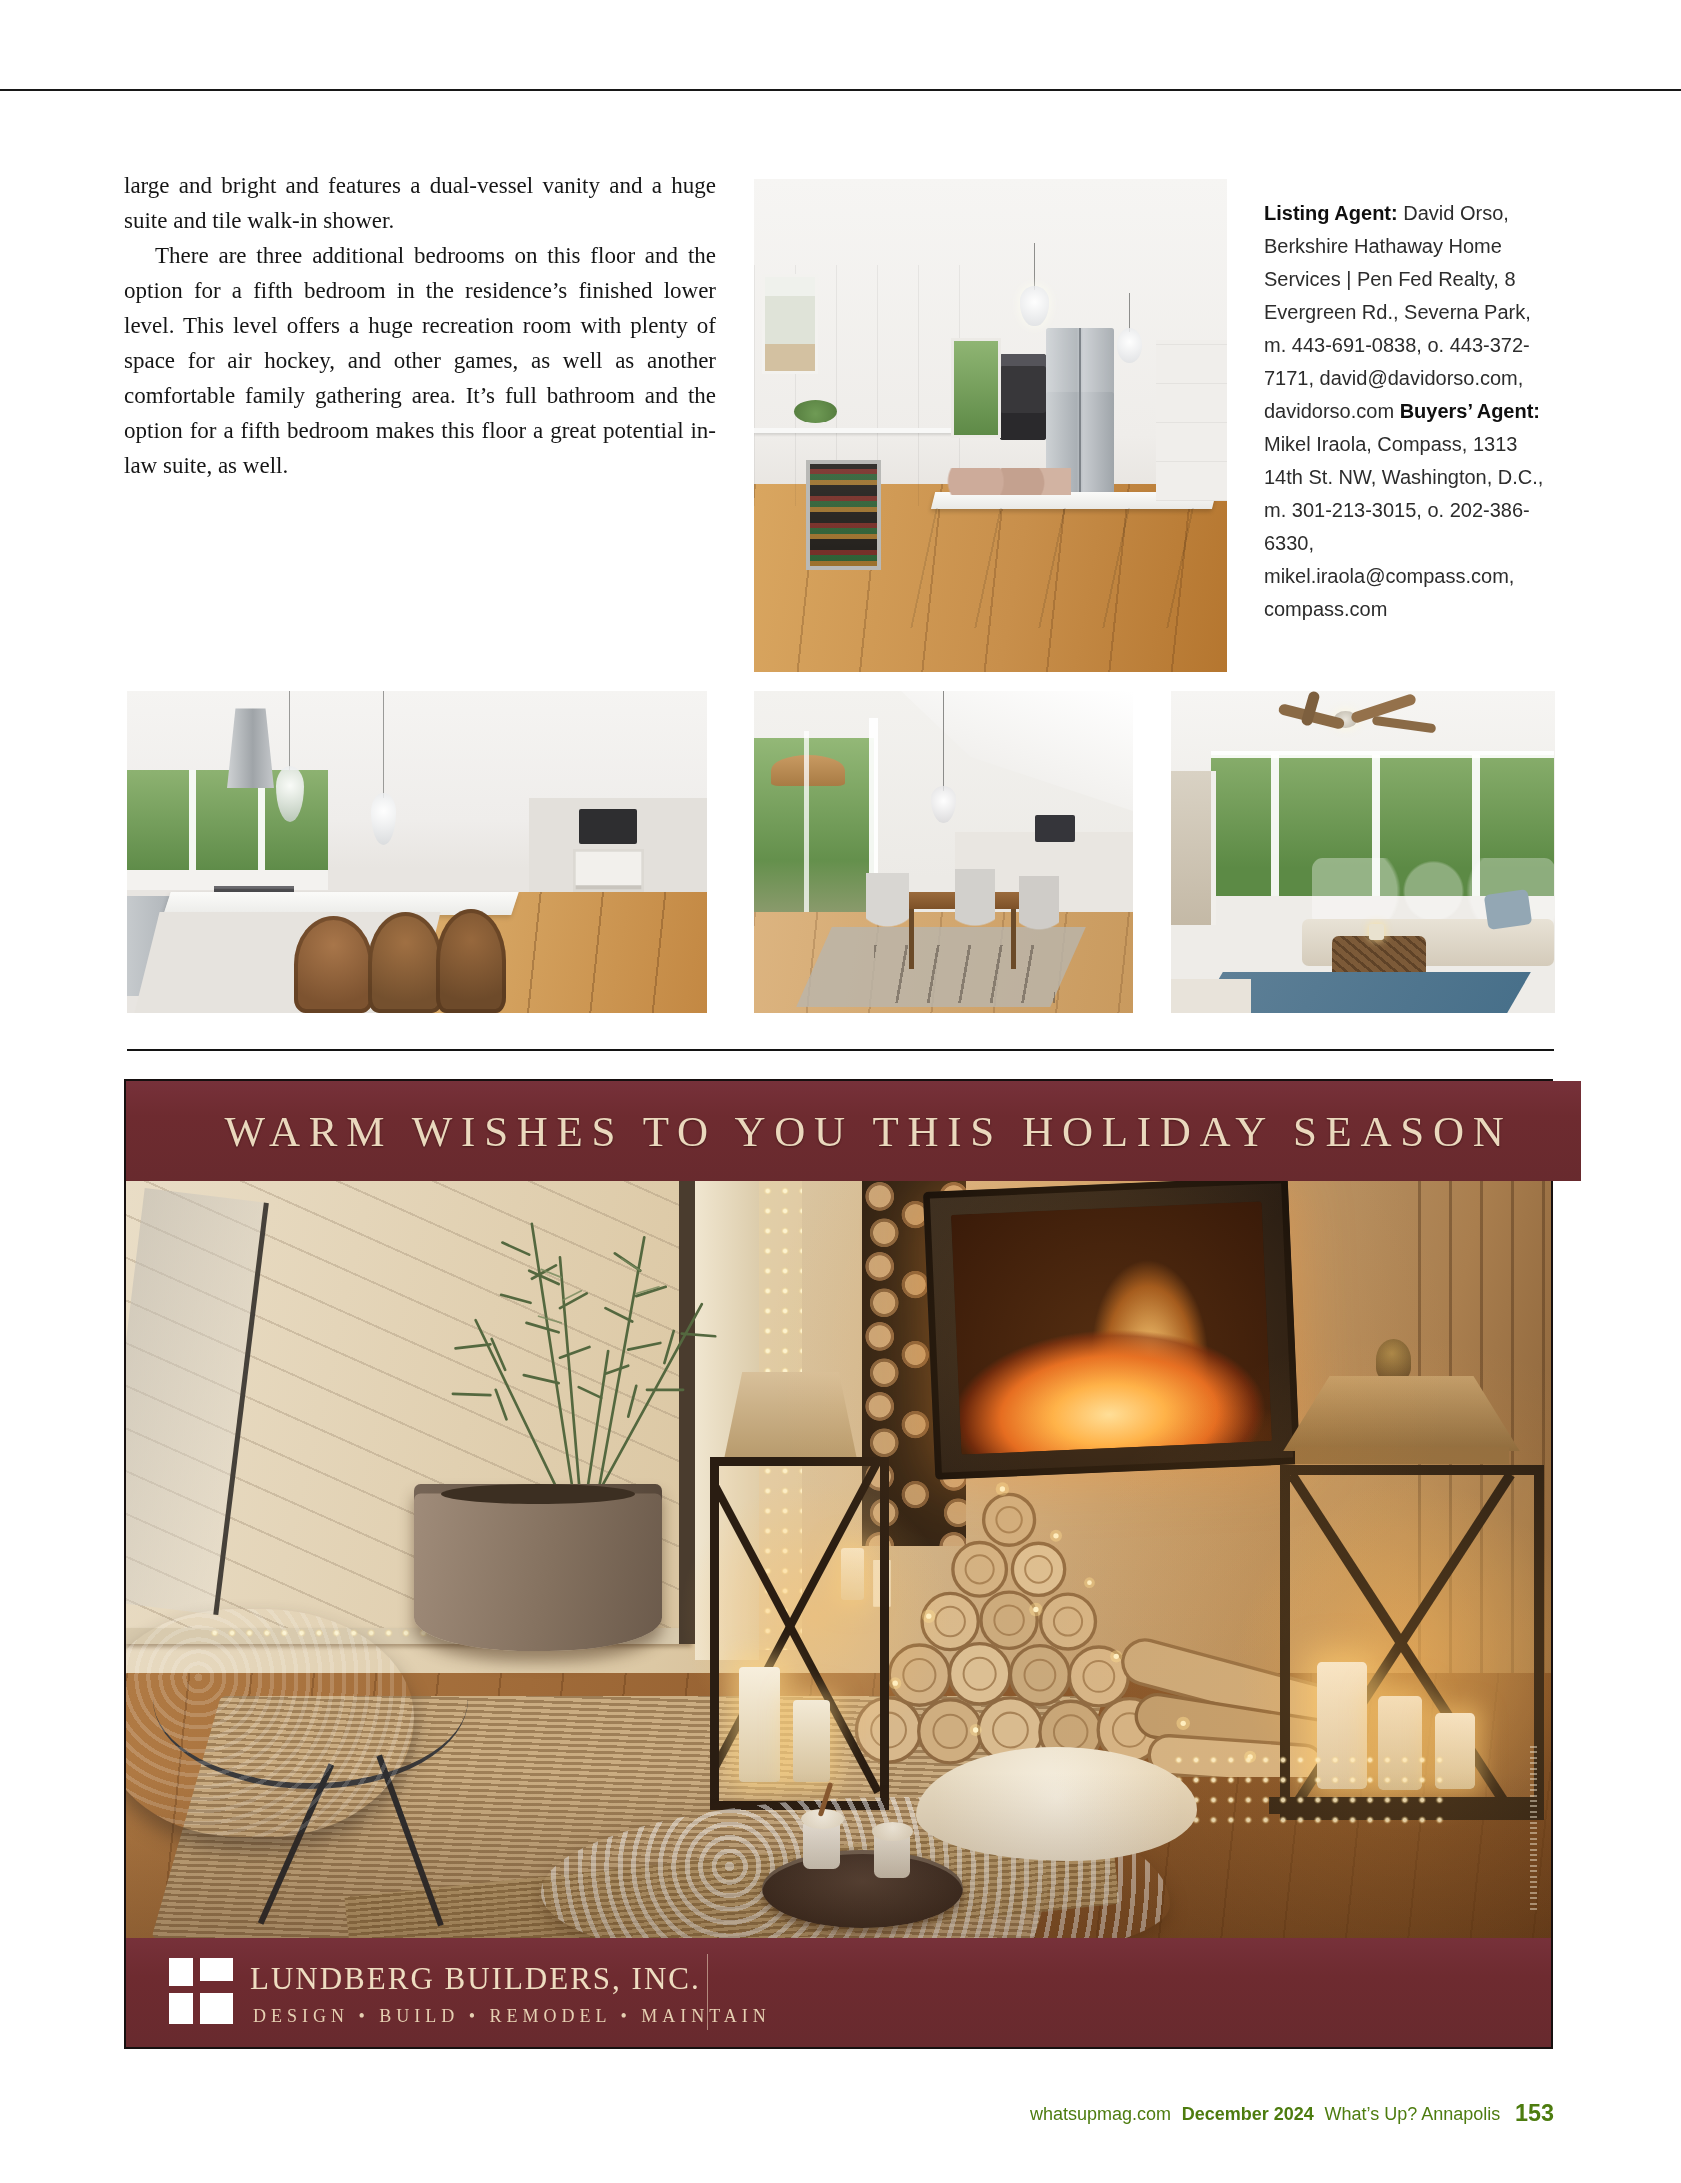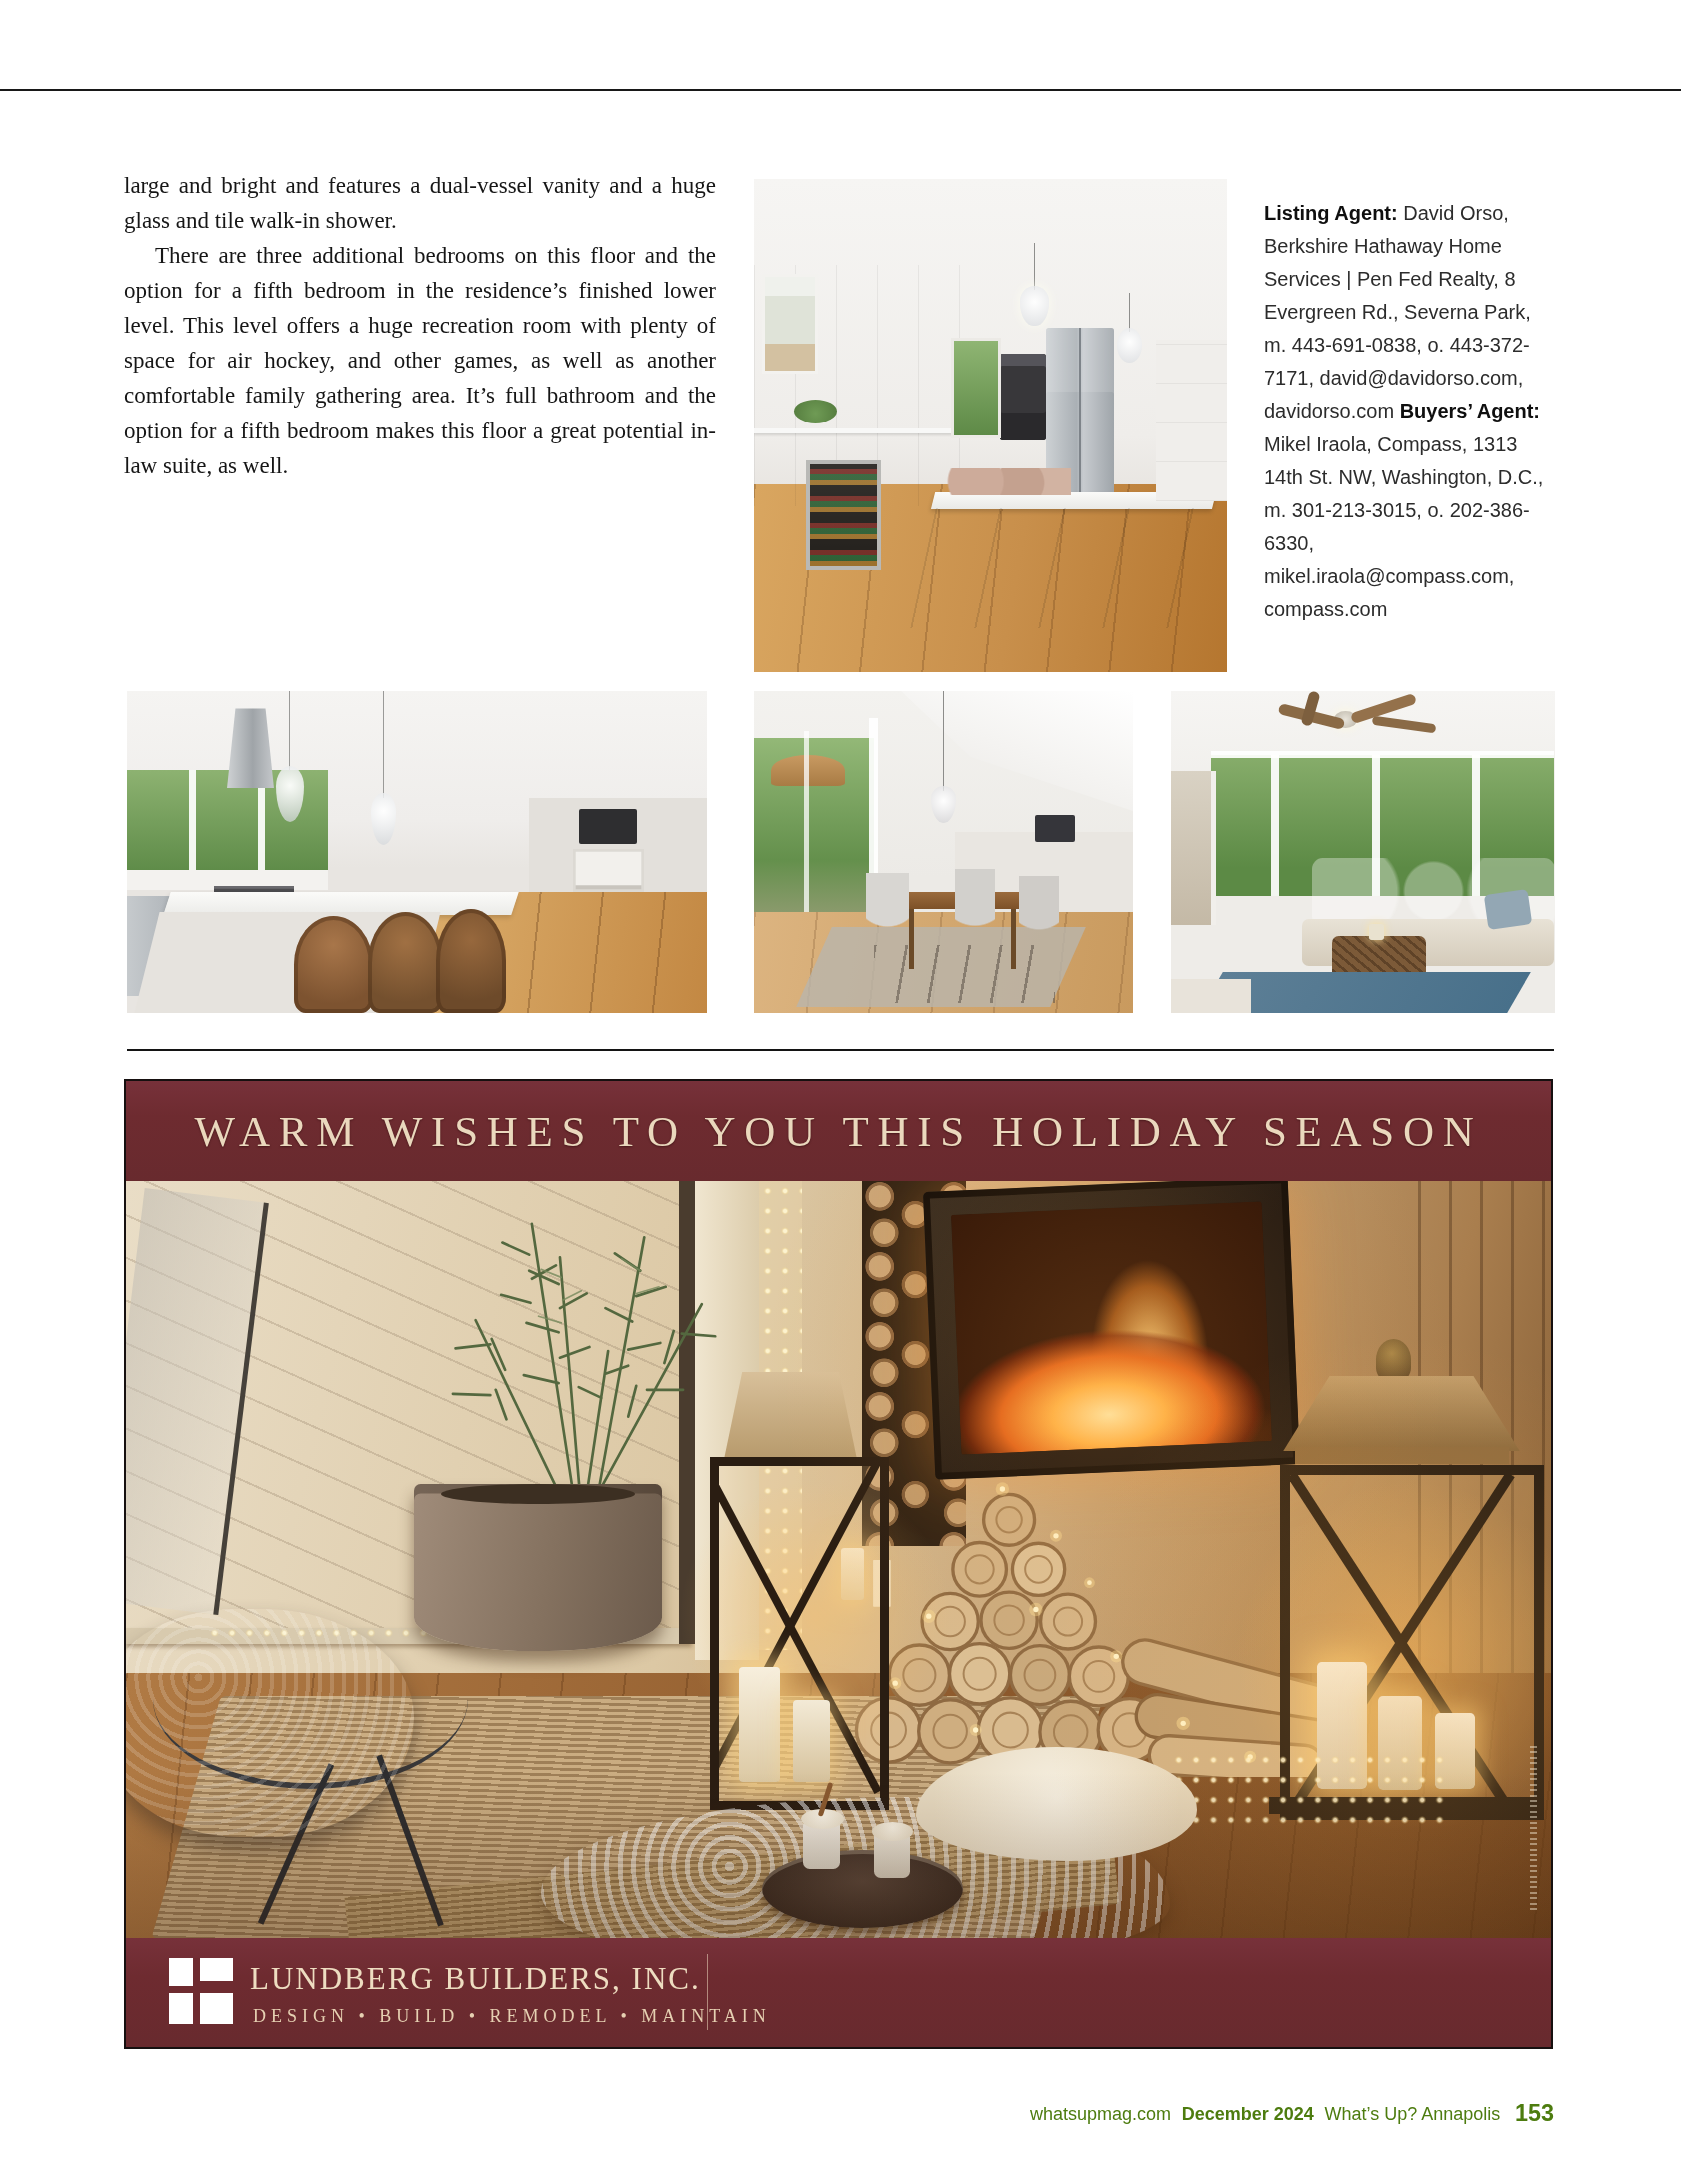--- a/index.html
+++ b/index.html
@@ -33,21 +33,21 @@
             background-size:17.4px 20px;}
 </style>
 </head>
 <body>
 
 <div id="page">
 
   <div class="a" style="left:0;top:89px;width:1681px;height:2px;background:#181818;"></div>
 
   <div id="article" class="a" style="left:124px;top:168px;width:592px;">
-    <p>large and bright and features a dual-vessel vanity and a huge glass and tile walk-in shower.</p>
+    <p>large and bright and features a dual-vessel vanity and a huge suite and tile walk-in shower.</p>
     <p class="ind">There are three additional bedrooms on this floor and the option for a fifth bedroom in the residence’s finished lower level. This level offers a huge recreation room with plenty of space for air hockey, and other games, as well as another comfortable family gathering area. It’s full bathroom and the option for a fifth bedroom makes this floor a great potential in-law suite, as well.</p>
   </div>
 
   <div class="a ph" style="left:754px;top:179px;width:473px;height:493px;background:linear-gradient(180deg,#f6f5f3 0%,#efedea 52%,#e9e6e2 62%);">
     <div class="a" style="left:0;top:305px;width:473px;height:189px;background:linear-gradient(100deg,#d9a660 0%,#c88f4b 55%,#b5762f 100%);"></div>
     <div class="a planks-wood" style="left:0;top:305px;width:473px;height:189px;opacity:.8;"></div>
     <div class="a" style="left:0;top:86px;width:221px;height:241px;background:linear-gradient(180deg,#f4f2ef,#ecebe7);background-image:repeating-linear-gradient(90deg,rgba(0,0,0,.06) 0 1.3px,rgba(0,0,0,0) 1.3px 41px);"></div>
     <div class="a" style="left:8px;top:95px;width:50px;height:94px;background:#dfe3d8;border:3.3px solid #f3f2ef;box-shadow:inset 0 19px 0 rgba(255,255,255,.5), inset 0 -27px 0 rgba(190,130,60,.35);"></div>
     <div class="a" style="left:0;top:249px;width:221px;height:4.7px;background:#f8f8f7;box-shadow:0 2px 2.7px rgba(0,0,0,.12);"></div>
     <div class="a" style="left:52px;top:281px;width:67px;height:102px;background:#23201c;border:4px solid #b9b9b6;background-image:linear-gradient(0deg,rgba(255,255,255,0),rgba(255,255,255,.08)),repeating-linear-gradient(0deg,rgba(255,180,60,.55) 0 5.4px,rgba(60,160,80,.5) 5.4px 10.7px,rgba(200,60,50,.5) 10.7px 16px,rgba(35,32,28,1) 16px 27px);"></div>
@@ -133,21 +133,21 @@
     <div class="a" style="left:161px;top:245px;width:94px;height:67px;background:#7c5a38;background-image:repeating-linear-gradient(40deg,rgba(40,22,8,.35) 0 2.7px,transparent 2.7px 8px);border-radius:6.7px;"></div>
     <div class="a" style="left:198px;top:233px;width:14.7px;height:16px;background:#e9e2cf;border-radius:2.7px;box-shadow:0 0 8px rgba(255,230,160,.9);"></div>
     <div class="a" style="left:40px;top:281px;width:308px;height:41px;background:linear-gradient(90deg,#5d7f96,#48708a);transform:skewX(-30deg);"></div>
     <div class="a" style="left:0;top:288px;width:80px;height:34px;background:#e8e3da;"></div>
   </div>
 
   <div class="a" style="left:127px;top:1049px;width:1427px;height:2px;background:#141414;"></div>
 
   <div id="ad" class="a" style="left:124px;top:1079px;width:1425px;height:966px;">
 
-    <div class="a maroon" style="left:0;top:0;width:1425px;height:100px;display:flex;align-items:center;">
+    <div class="a maroon" style="left:0;top:0;width:1425px;height:100px;display:flex;align-items:center;padding-left:30px;">
       <div id="banner-text">WARM WISHES TO YOU THIS HOLIDAY SEASON</div>
     </div>
 
     <div class="a ph" style="left:0;top:100px;width:1425px;height:758px;background:linear-gradient(103deg,#e9ddc6 0%,#dcc8a4 40%,#c9a87c 62%,#a97e4e 85%,#7c5630 100%);">
 
       <div class="a" style="left:1292px;top:0;width:133px;height:522px;background:linear-gradient(90deg,rgba(120,85,50,0),rgba(80,52,28,.5));background-image:repeating-linear-gradient(90deg,rgba(60,35,15,.35) 0 2.7px,transparent 2.7px 31px);"></div>
 
       <div class="a" style="left:0;top:492px;width:1425px;height:266px;background:linear-gradient(100deg,#b07a44 0%,#905c2e 55%,#6b3f1c 100%);"></div>
       <div class="a planks-wood" style="left:0;top:492px;width:1425px;height:266px;"></div>
 

